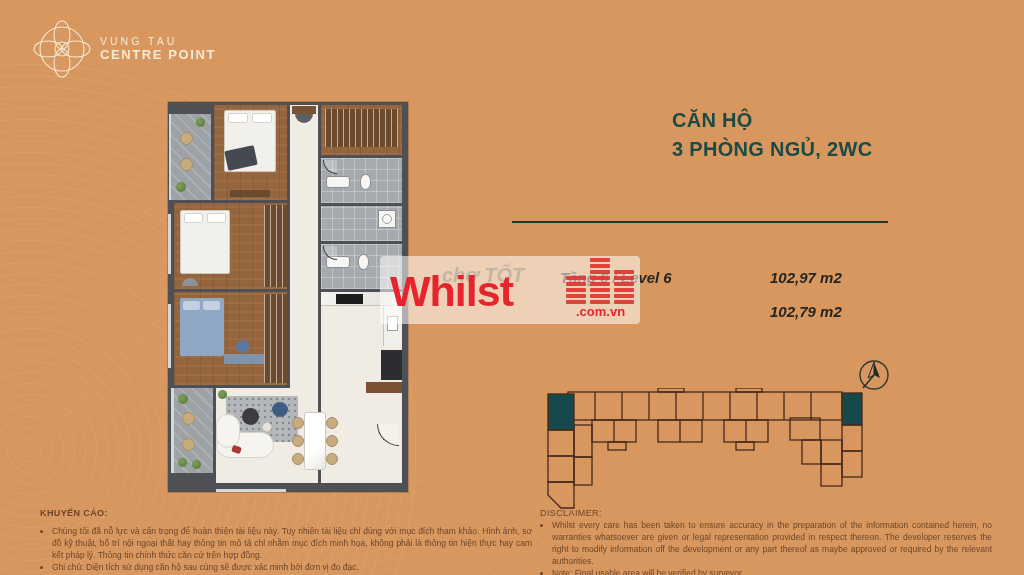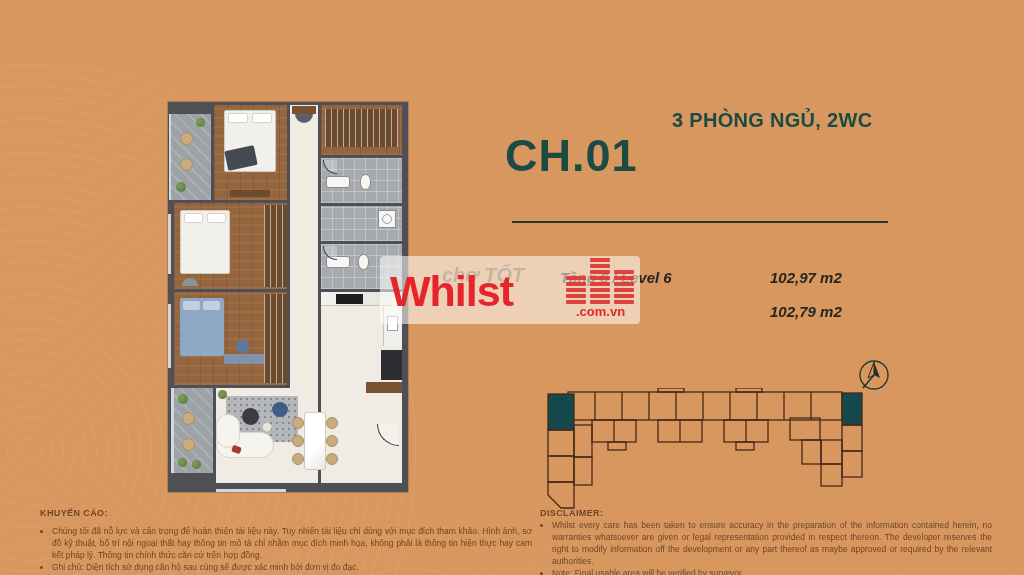--- a/index.html
+++ b/index.html
@@ -75,20 +75,34 @@
   .arc{border:1px solid #3c3e42;border-top:none;border-right:none;border-radius:0 0 0 100%;background:rgba(255,255,255,.25);}
 </style>
 </head>
 <body>
 
 <div id="canvas">
   <div class="rings r1"></div>
   <div class="rings r2"></div>
   <div class="rings r3"></div>
 
+  <div class="logo">
+    <svg class="logo-mark" viewBox="0 0 64 66" fill="none" stroke="#f4e9d5" stroke-width="1.1">
+      <circle cx="32" cy="33" r="22"></circle>
+      <ellipse cx="32" cy="19" rx="8" ry="14"></ellipse>
+      <ellipse cx="32" cy="47" rx="8" ry="14"></ellipse>
+      <ellipse cx="18" cy="33" rx="14" ry="8"></ellipse>
+      <ellipse cx="46" cy="33" rx="14" ry="8"></ellipse>
+      <circle cx="32" cy="33" r="7"></circle>
+    </svg>
+    <div class="logo-text">
+      <div class="logo-l1">VUNG TAU</div>
+      <div class="logo-l2">CENTRE POINT</div>
+    </div>
+  </div>
 
   <div class="plan">
 
     <div class="stone" style="left:3px;top:12px;width:40px;height:86px;"></div>
     <div class="win" style="left:1px;top:12px;width:2px;height:86px;"></div>
     <div class="wood" style="left:46px;top:3px;width:73px;height:95px;"></div>
     <div class="room" style="left:122px;top:3px;width:28px;height:283px;"></div>
     <div class="wood" style="left:153px;top:3px;width:81px;height:50px;"></div>
     <div class="closet" style="left:157px;top:7px;width:73px;height:38px;"></div>
     <div class="tile" style="left:153px;top:56px;width:81px;height:45px;"></div>
@@ -169,22 +183,22 @@
     <div style="left:168px;top:192px;width:27px;height:10px;background:#1d1d20;"></div>
     <div style="left:215px;top:204px;width:19px;height:40px;background:#f1efe9;border-left:1px solid #c7c2b8;"></div>
     <div style="left:219px;top:214px;width:11px;height:15px;border:1px solid #9aa0a5;background:#ffffff;"></div>
     <div style="left:213px;top:248px;width:21px;height:30px;background:#2c2d30;"></div>
     <div style="left:198px;top:280px;width:36px;height:11px;background:#7a5231;"></div>
 
     <div style="left:231px;top:322px;width:3px;height:34px;background:#f0ece3;"></div>
     <div class="arc" style="left:209px;top:322px;width:22px;height:22px;"></div>
   </div>
 
-  <div class="unit-code">CH.01</div>
   <div class="unit-vi">
+    <div>CĂN HỘ</div>
     <div>3 PHÒNG NGỦ, 2WC</div>
   </div>
   <div class="divider"></div>
 
   <div class="gfa-row row0">
     <span>Tầng 6 / Level 6</span>
     <span class="val">102,97 m2</span>
   </div>
   <div class="gfa-row row1">
     <span class="val">102,79 m2</span>
@@ -273,19 +287,19 @@
 
   <div style="position:absolute;left:40px;top:508px;width:492px;color:#6f4526;">
     <div style="font-size:9px;font-weight:bold;letter-spacing:.4px;margin-bottom:8px;">KHUYẾN CÁO:</div>
     <ul style="margin:0;padding-left:12px;font-size:8.5px;line-height:1.4;text-align:justify;">
       <li>Chúng tôi đã nỗ lực và cẩn trọng để hoàn thiện tài liệu này. Tuy nhiên tài liệu chỉ dùng với mục đích tham khảo. Hình ảnh, sơ đồ kỹ thuật, bố trí nội ngoại thất hay thông tin mô tả chỉ nhằm mục đích minh họa, không phải là thông tin hiện thực hay cam kết pháp lý. Thông tin chính thức căn cứ trên hợp đồng.</li>
       <li>Ghi chú: Diện tích sử dụng căn hộ sau cùng sẽ được xác minh bởi đơn vị đo đạc.</li>
     </ul>
   </div>
 
   <div style="position:absolute;left:540px;top:508px;width:452px;color:#6f4526;">
-    <div style="font-size:9px;font-weight:bold;letter-spacing:.4px;margin-bottom:2px;">DISCLAIMER:</div>
+    <div style="font-size:9px;font-weight:normal;letter-spacing:.4px;margin-bottom:2px;">DISCLAIMER:</div>
     <ul style="margin:0;padding-left:12px;font-size:8.5px;line-height:1.4;text-align:justify;">
       <li>Whilst every care has been taken to ensure accuracy in the preparation of the information contained herein, no warranties whatsoever are given or legal representation provided in respect thereon. The developer reserves the right to modify information off the development or any part thereof as maybe approved or required by the relevant authorities.</li>
       <li>Note: Final usable area will be verified by surveyor.</li>
     </ul>
   </div>
 </div>
 
 </body></html>

